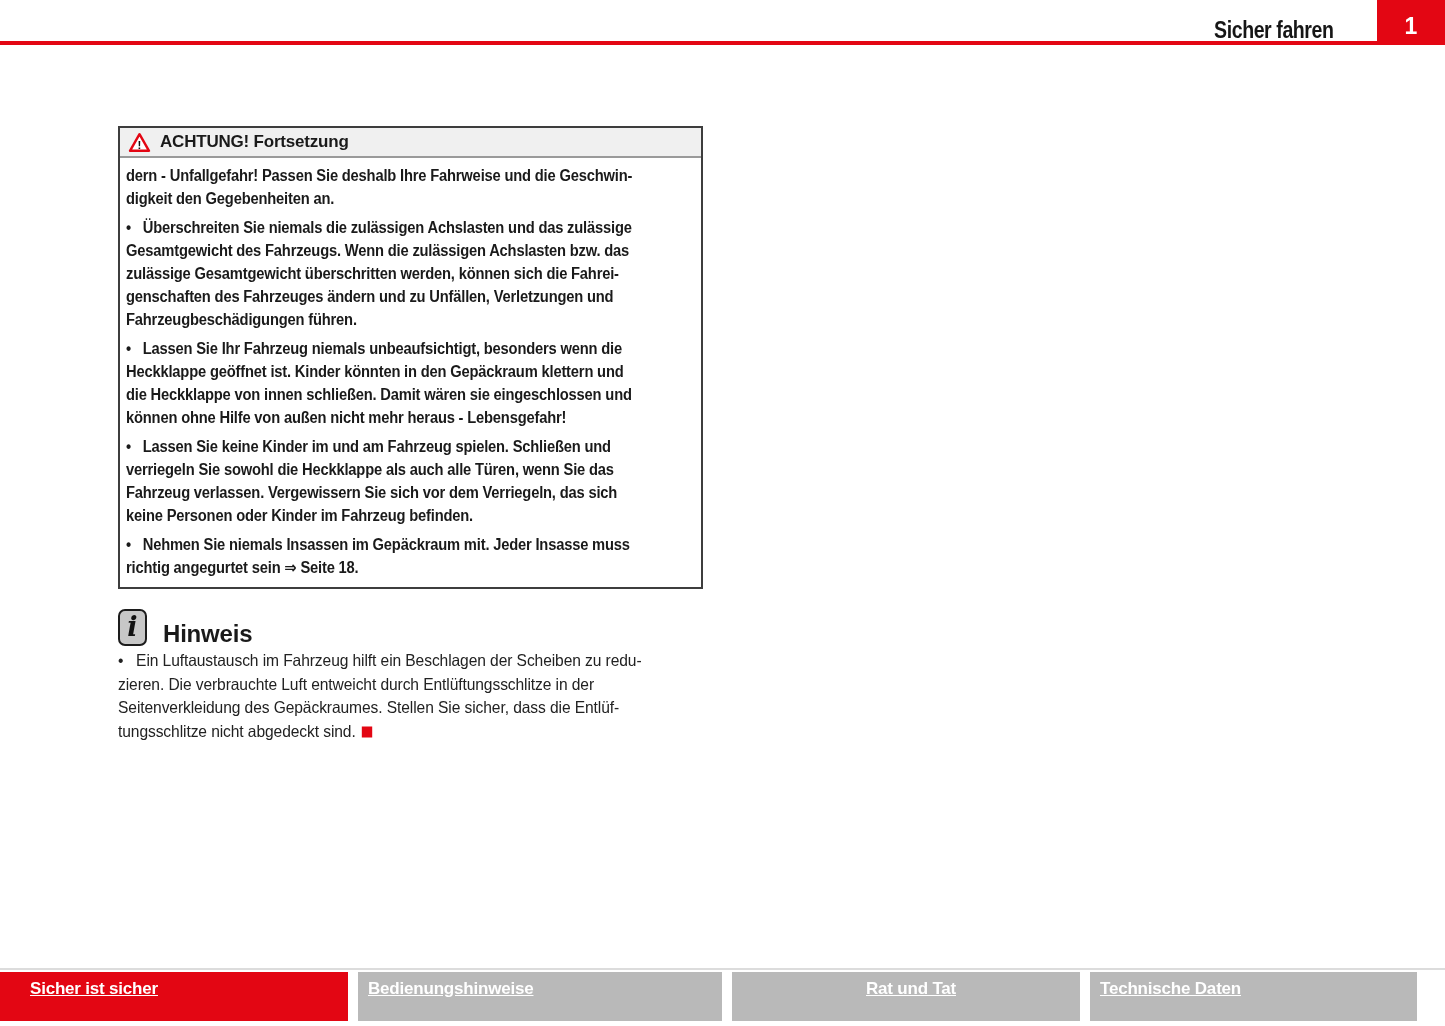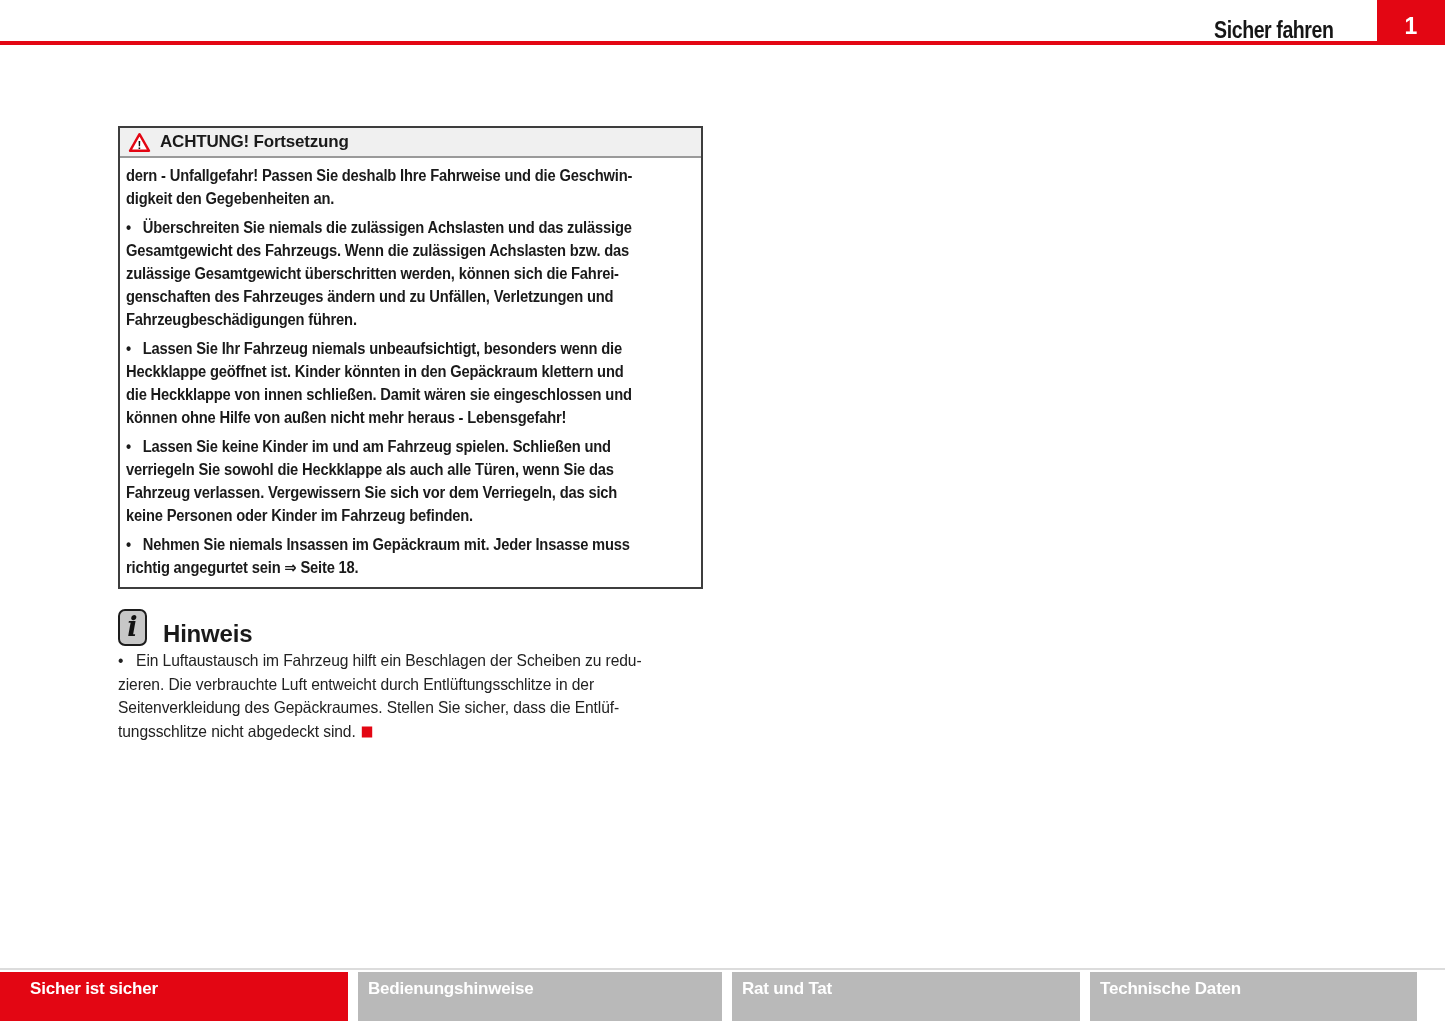--- a/index.html
+++ b/index.html
@@ -66,26 +66,26 @@
     display:inline-block;width:11px;height:11px;background:#e30613;
     margin-left:6px;transform:translateY(0.5px);
   }
   
   .footer-topline{
     position:absolute;left:0;top:968px;width:1445px;height:2px;background:#dcdcdc;
   }
   .footer-tab{
     position:absolute;top:972px;height:49px;box-sizing:border-box;
     color:#ffffff;font-size:17px;font-weight:bold;letter-spacing:-0.2px;
-    padding:7px 0 0 10px;background:#b9b9b9;white-space:nowrap;
+    padding:7px 0 0 10px;background:#b9b9b9;white-space:nowrap;text-decoration:underline;
   }
   .footer-tab.active{background:#e30613;}
   .tab-1{left:0;width:348px;padding-left:30px;}
   .tab-2{left:358px;width:364px;}
-  .tab-3{left:732px;width:348px;}
+  .tab-3{left:732px;width:348px;text-align:center;}
   .tab-4{left:1090px;width:327px;}
 </style>
 </head>
 <body>
 
 <div class="header-title">Sicher fahren</div>
 <div class="page-badge">1</div>
 <div class="header-rule"></div>
 
 <div class="warning-box">

